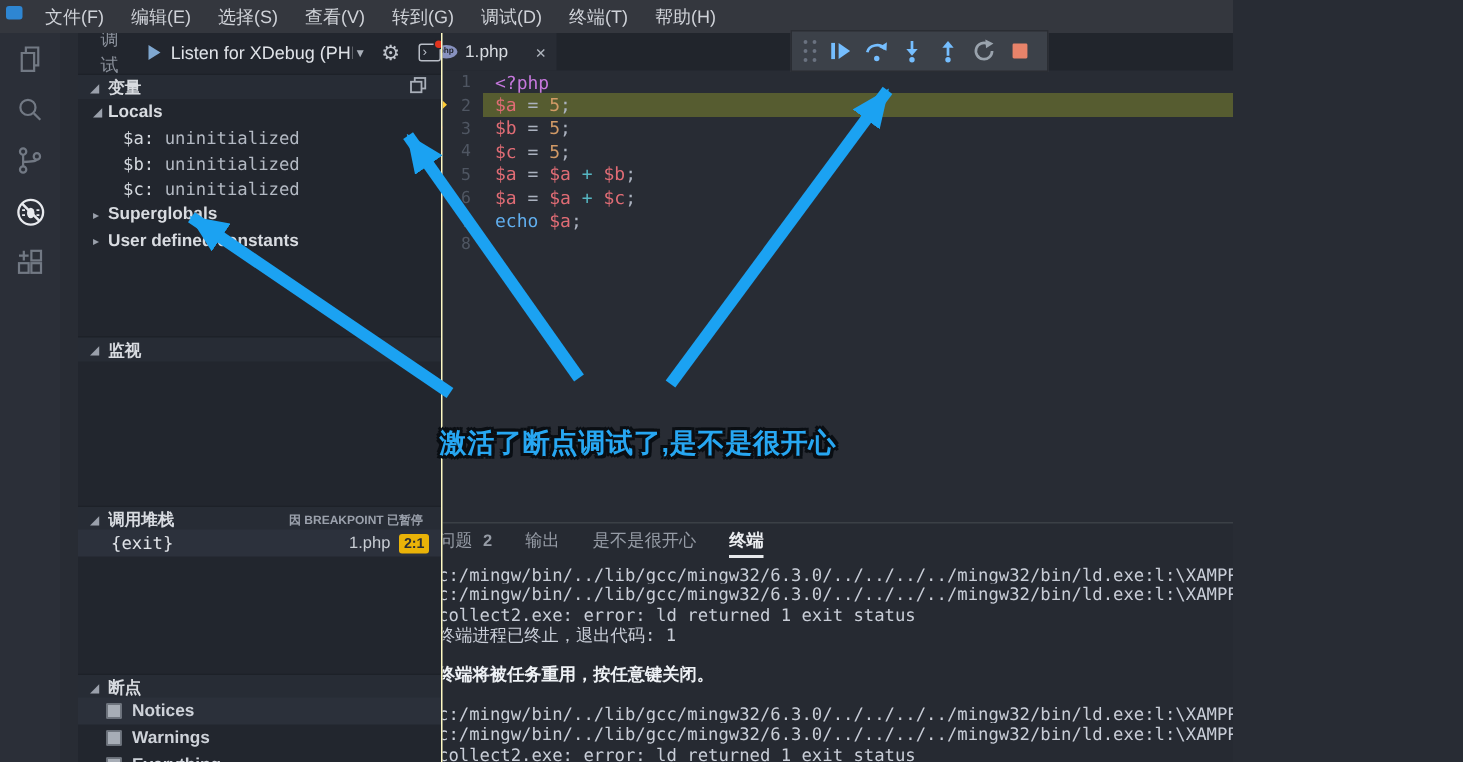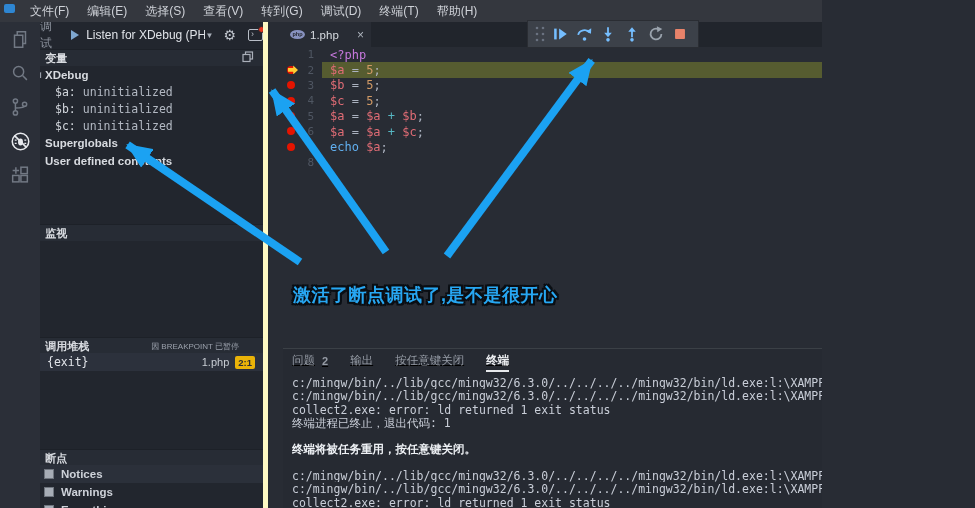--- a/index.html
+++ b/index.html
@@ -15,22 +15,22 @@
 
   
   .activitybar { position:absolute; left:0; top:22px; width:40px; height:486px;
     background:#2b2f38; z-index:2; }
   .act-item { width:40px; height:34px; display:flex; align-items:center; justify-content:center; opacity:.75; }
   .act-item.active { opacity:1; }
   .act-item svg { stroke:#8a929e; fill:none; stroke-width:1.6; }
   .act-item.active svg { stroke:#e8eaee; }
 
   
-  .sidebar { position:absolute; left:25px; top:22px; width:243px; height:486px;
-    background:#22262e; z-index:1; overflow:hidden; border-right:5px solid #fef9c3; }
+  .sidebar { position:absolute; left:52px; top:22px; width:243px; height:486px;
+    background:#22262e; z-index:1; overflow:hidden; border-right:1px solid #fef9c3; }
   .sb-head { position:absolute; left:0; top:0; width:100%; height:26px; display:flex; align-items:center; }
   .sb-debug-label { color:#8b919c; font-size:12px; margin-left:15px; }
   .play-btn { width:0; height:0; border-left:8px solid #7fa7d0; border-top:5px solid transparent;
     border-bottom:5px solid transparent; margin-left:9px; }
   .cfg-select { color:#e0e3e8; font-size:12px; margin-left:7px; white-space:nowrap; overflow:hidden; width:128px; }
   .caret { color:#aab0ba; font-size:8px; margin-left:1px; }
   .gear { color:#c0c5cd; font-size:14px; margin-left:10px; line-height:1; }
   .dbg-console-ico { position:relative; width:16px; height:12px; border:1.3px solid #b9bec7;
     border-radius:2px; margin-left:12px; }
   .dbg-console-ico:after { content:"›"; color:#b9bec7; font-size:9px; position:absolute; left:2px; top:-1px; }
@@ -44,21 +44,21 @@
   .collapse-ico { margin-left:auto; margin-right:9px; }
 
   .vars-list { position:absolute; left:0; top:44px; width:100%; }
   .tree-row { height:17.2px; display:flex; align-items:center; color:#c9cdd4; font-size:11.5px; }
   .tree-row .tri { color:#9aa0ab; font-size:8px; width:10px; margin-left:10px; }
   .tree-row.bold { font-weight:bold; color:#d8dbe0; }
   .var-row { font-family:"DejaVu Sans Mono",monospace; }
   .var-name { color:#d4d8de; margin-left:30px; }
   .var-val { color:#b3b9c3; margin-left:7px; }
 
-  .cs-status { margin-left:auto; margin-right:24px; color:#9ba1ac; font-size:8px; font-weight:normal; }
+  .cs-status { margin-left:auto; margin-right:12px; color:#9ba1ac; font-size:8px; font-weight:bold; }
   .frame-row { position:absolute; left:0; top:331px; width:100%; height:18px; background:#2c313c;
     display:flex; align-items:center; font-size:11.5px; color:#e0e3e8; }
   .frame-name { font-family:"DejaVu Sans Mono",monospace; margin-left:22px; }
   .frame-file { margin-left:auto; color:#c8cdd4; font-size:11px; }
   .frame-pos { background:#eab308; color:#2b2e33; font-size:9.5px; font-weight:bold;
     border-radius:2px; padding:1px 3px; margin:0 8px 0 6px; }
 
   .bp-list { position:absolute; left:0; top:443px; width:100%; }
   .bp-row { height:18.2px; display:flex; align-items:center; color:#ced2d9; font-size:11.5px; font-weight:bold; }
   .bp-row.hlrow { background:#2b303a; }
@@ -90,21 +90,21 @@
   
   .dbg-toolbar { position:absolute; left:527px; top:20px; width:172px; height:28px;
     background:#3c4149; border:1px solid #2a2d33; display:flex; align-items:center;
     z-index:4; padding:0 4px; }
   .dtb-btn { width:24px; height:24px; display:flex; align-items:center; justify-content:center; }
   .dtb-btn:first-child { width:16px; }
 
   
   .panel { position:absolute; left:283px; top:348px; width:692px; height:160px;
     background:#262a32; border-top:1px solid #3b4046; }
-  .panel-tabs { position:absolute; left:0; top:0; height:23px; display:flex; align-items:center; padding-left:9px;text-decoration:underline; }
+  .panel-tabs { position:absolute; left:0; top:0; height:23px; display:flex; align-items:center; padding-left:9px; }
   .ptab { display:flex; align-items:center; margin-right:22px; height:23px; position:relative; }
   .ptab .pl { color:#969ca6; font-size:11.5px; }
   .ptab .pbadge { color:#969ca6; font-size:11px; font-weight:bold; margin-left:7px; }
   .ptab.active .pl { color:#eceef1; font-weight:bold; }
   .ptab.active:after { content:""; position:absolute; left:0; bottom:0; width:100%; height:2px; background:#e7e9ec; }
   .task-select { position:absolute; right:0; top:2px; width:82px; height:19px; background:#404040;
     color:#d6d9de; font-size:11px; display:flex; align-items:center; padding-left:7px; white-space:nowrap; }
   .term { position:absolute; left:0; top:23px; width:100%; padding:4px 0 0 9px; }
   .term-line { height:13.3px; color:#c9ced8; font-family:"DejaVu Sans Mono",monospace;
     font-size:11.5px; white-space:pre; overflow:hidden; }
@@ -184,21 +184,21 @@
       <span class="collapse-ico">
         <svg width="12" height="12" viewBox="0 0 12 12" fill="none" stroke="#aab0ba" stroke-width="1.2">
             <rect x="3.5" y="1" width="7" height="7"></rect>
             <rect x="1" y="3.5" width="7" height="7" fill="#272c35"></rect>
           </svg>
       </span>
     </div>
     <div class="vars-list" id="vars-root">
         <div class="tree-row bold">
           <span class="tri">◢</span>
-          <span>XDebug</span>
+          <span>Locals</span>
         </div>
         <div class="tree-row var-row">
           <span class="var-name">$a:</span>
           <span class="var-val">uninitialized</span>
         </div>
         <div class="tree-row var-row">
           <span class="var-name">$b:</span>
           <span class="var-val">uninitialized</span>
         </div>
         <div class="tree-row var-row">
@@ -372,21 +372,21 @@
   <div class="panel">
     <div class="panel-tabs" id="ptabs-root">
         <div class="ptab">
           <span class="pl">问题</span>
           <span class="pbadge">2</span>
         </div>
         <div class="ptab">
           <span class="pl">输出</span>
         </div>
         <div class="ptab">
-          <span class="pl">按任意键关闭</span>
+          <span class="pl">是不是很开心</span>
         </div>
         <div class="ptab active">
           <span class="pl">终端</span>
         </div>
       </div>
     <div class="task-select">1: 任务 -</div>
     <div class="term" id="term-root">
         <div class="term-line">c:/mingw/bin/../lib/gcc/mingw32/6.3.0/../../../../mingw32/bin/ld.exe:l:\XAMPP\htdocs\PHP\1.php: file format not recognized</div>
         <div class="term-line">c:/mingw/bin/../lib/gcc/mingw32/6.3.0/../../../../mingw32/bin/ld.exe:l:\XAMPP\htdocs\PHP\1.php:1: syntax error</div>
         <div class="term-line">collect2.exe: error: ld returned 1 exit status</div>

